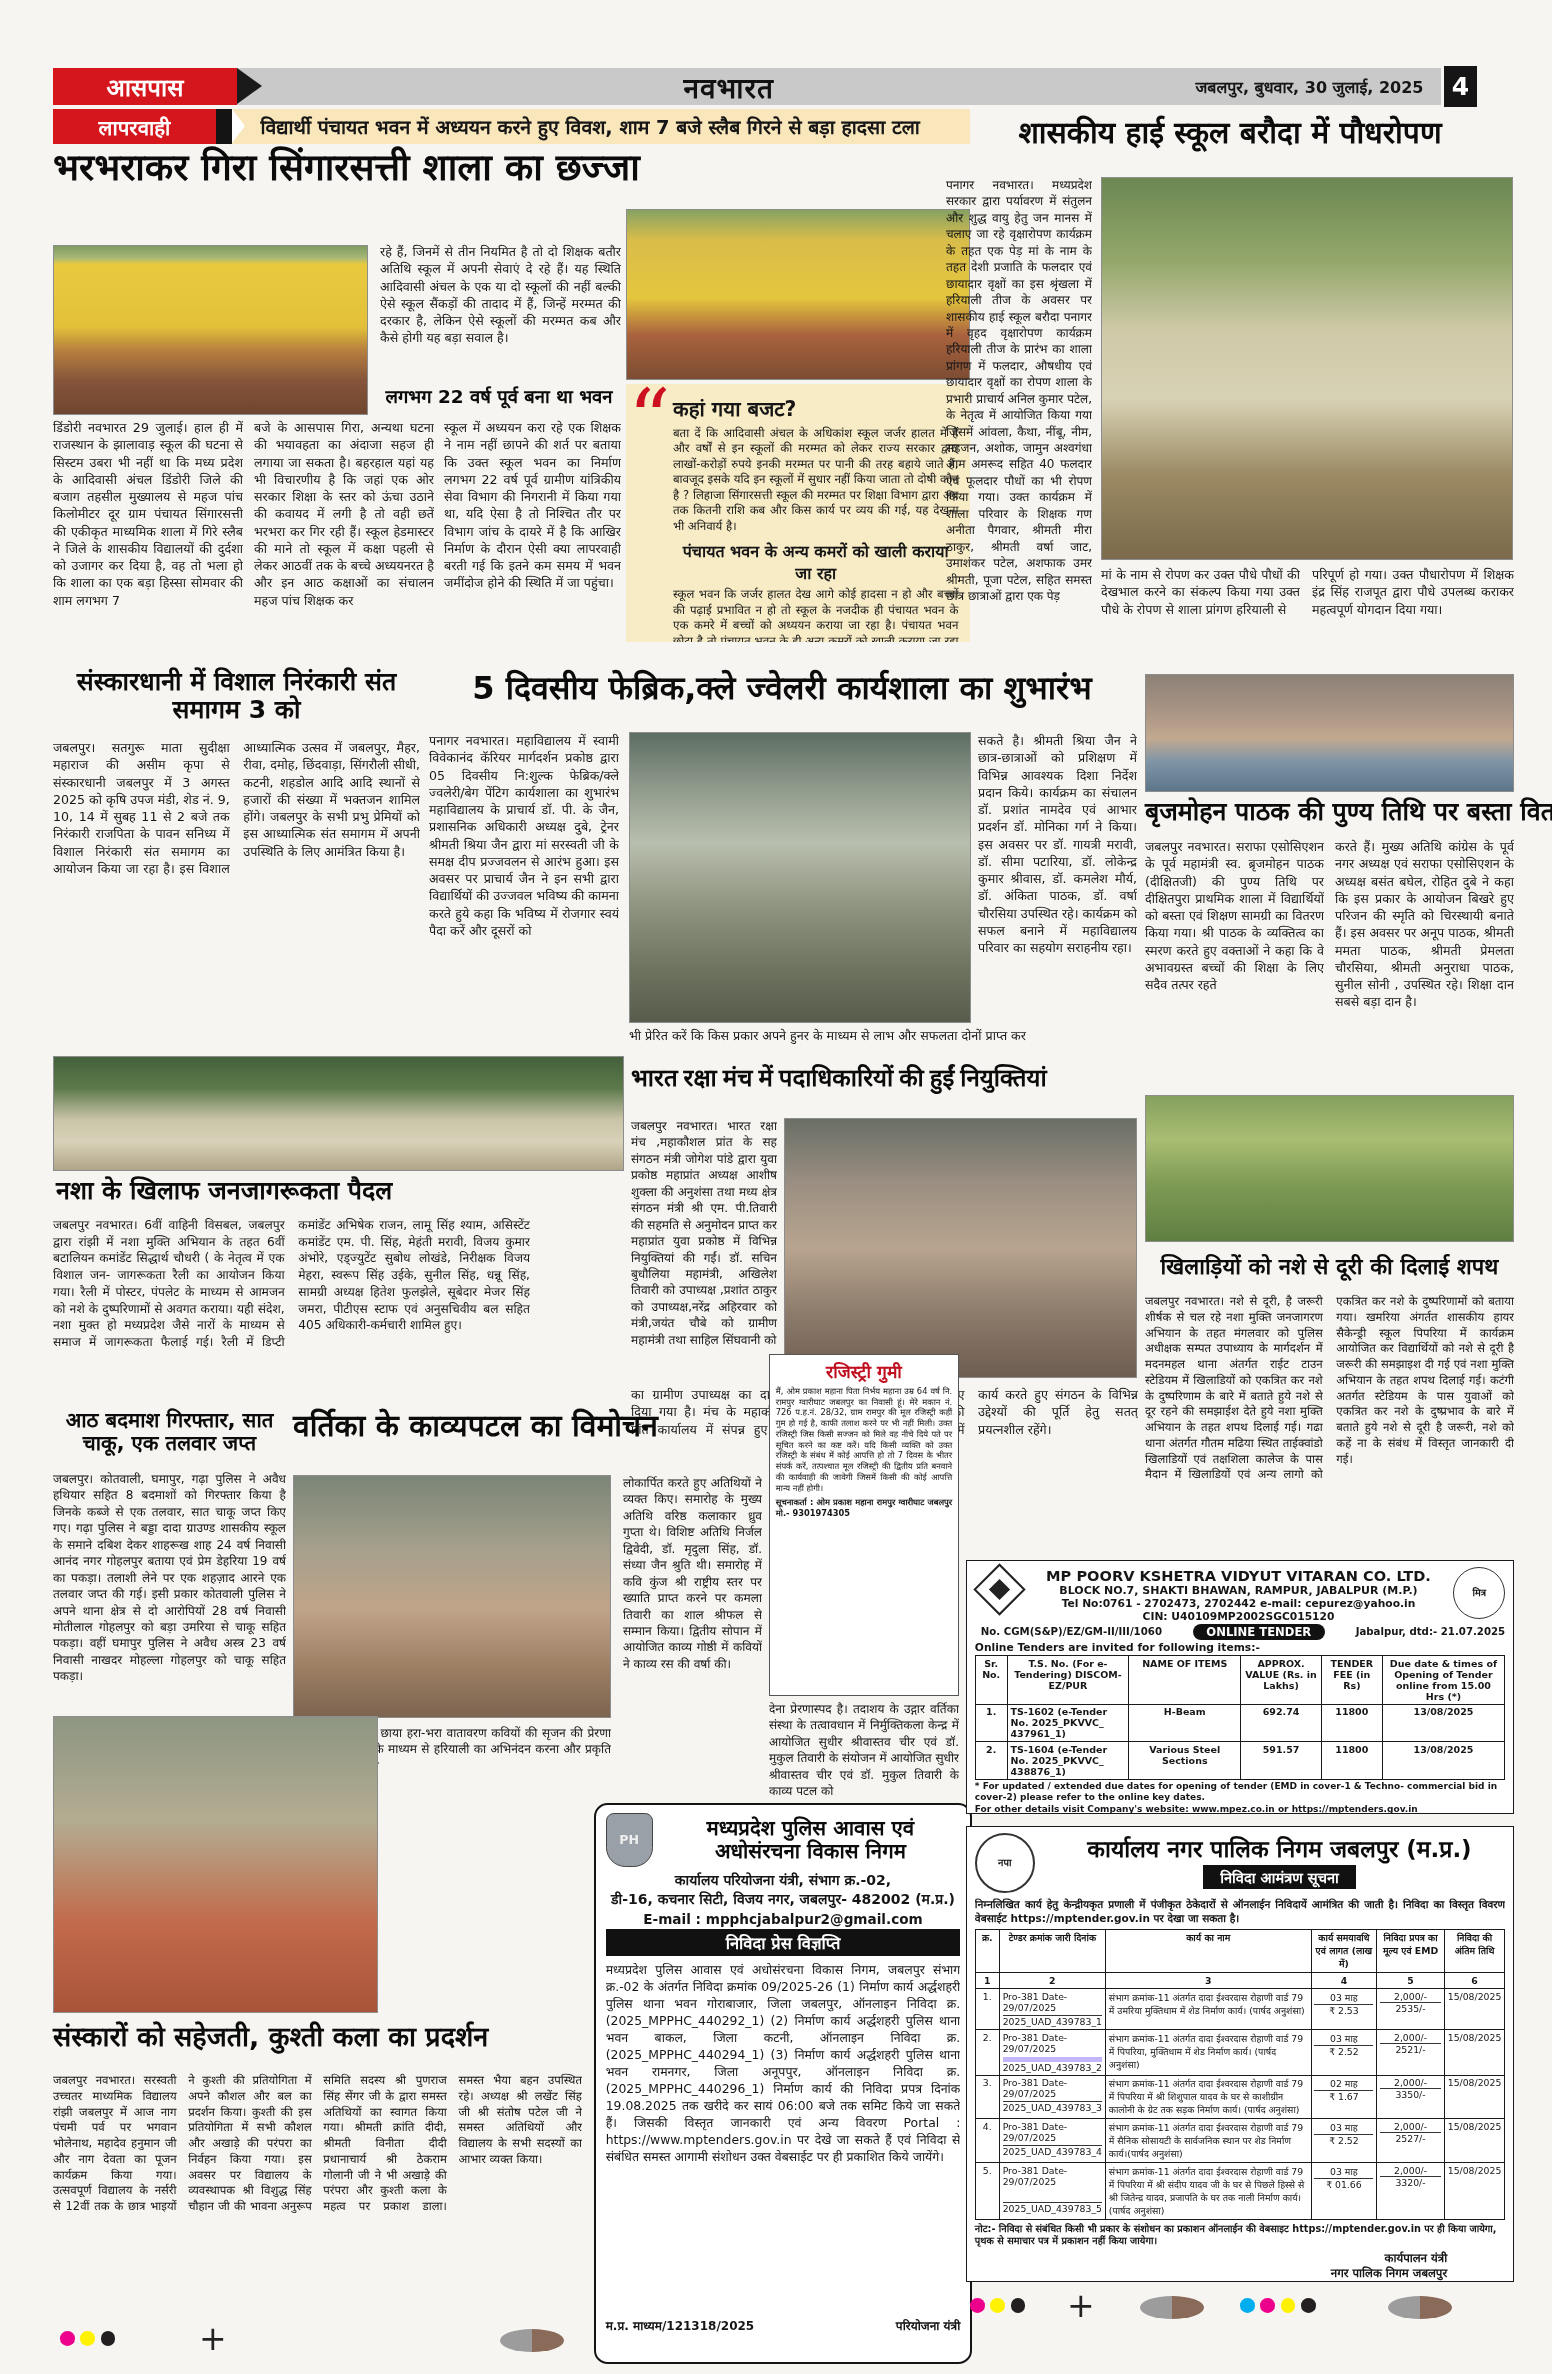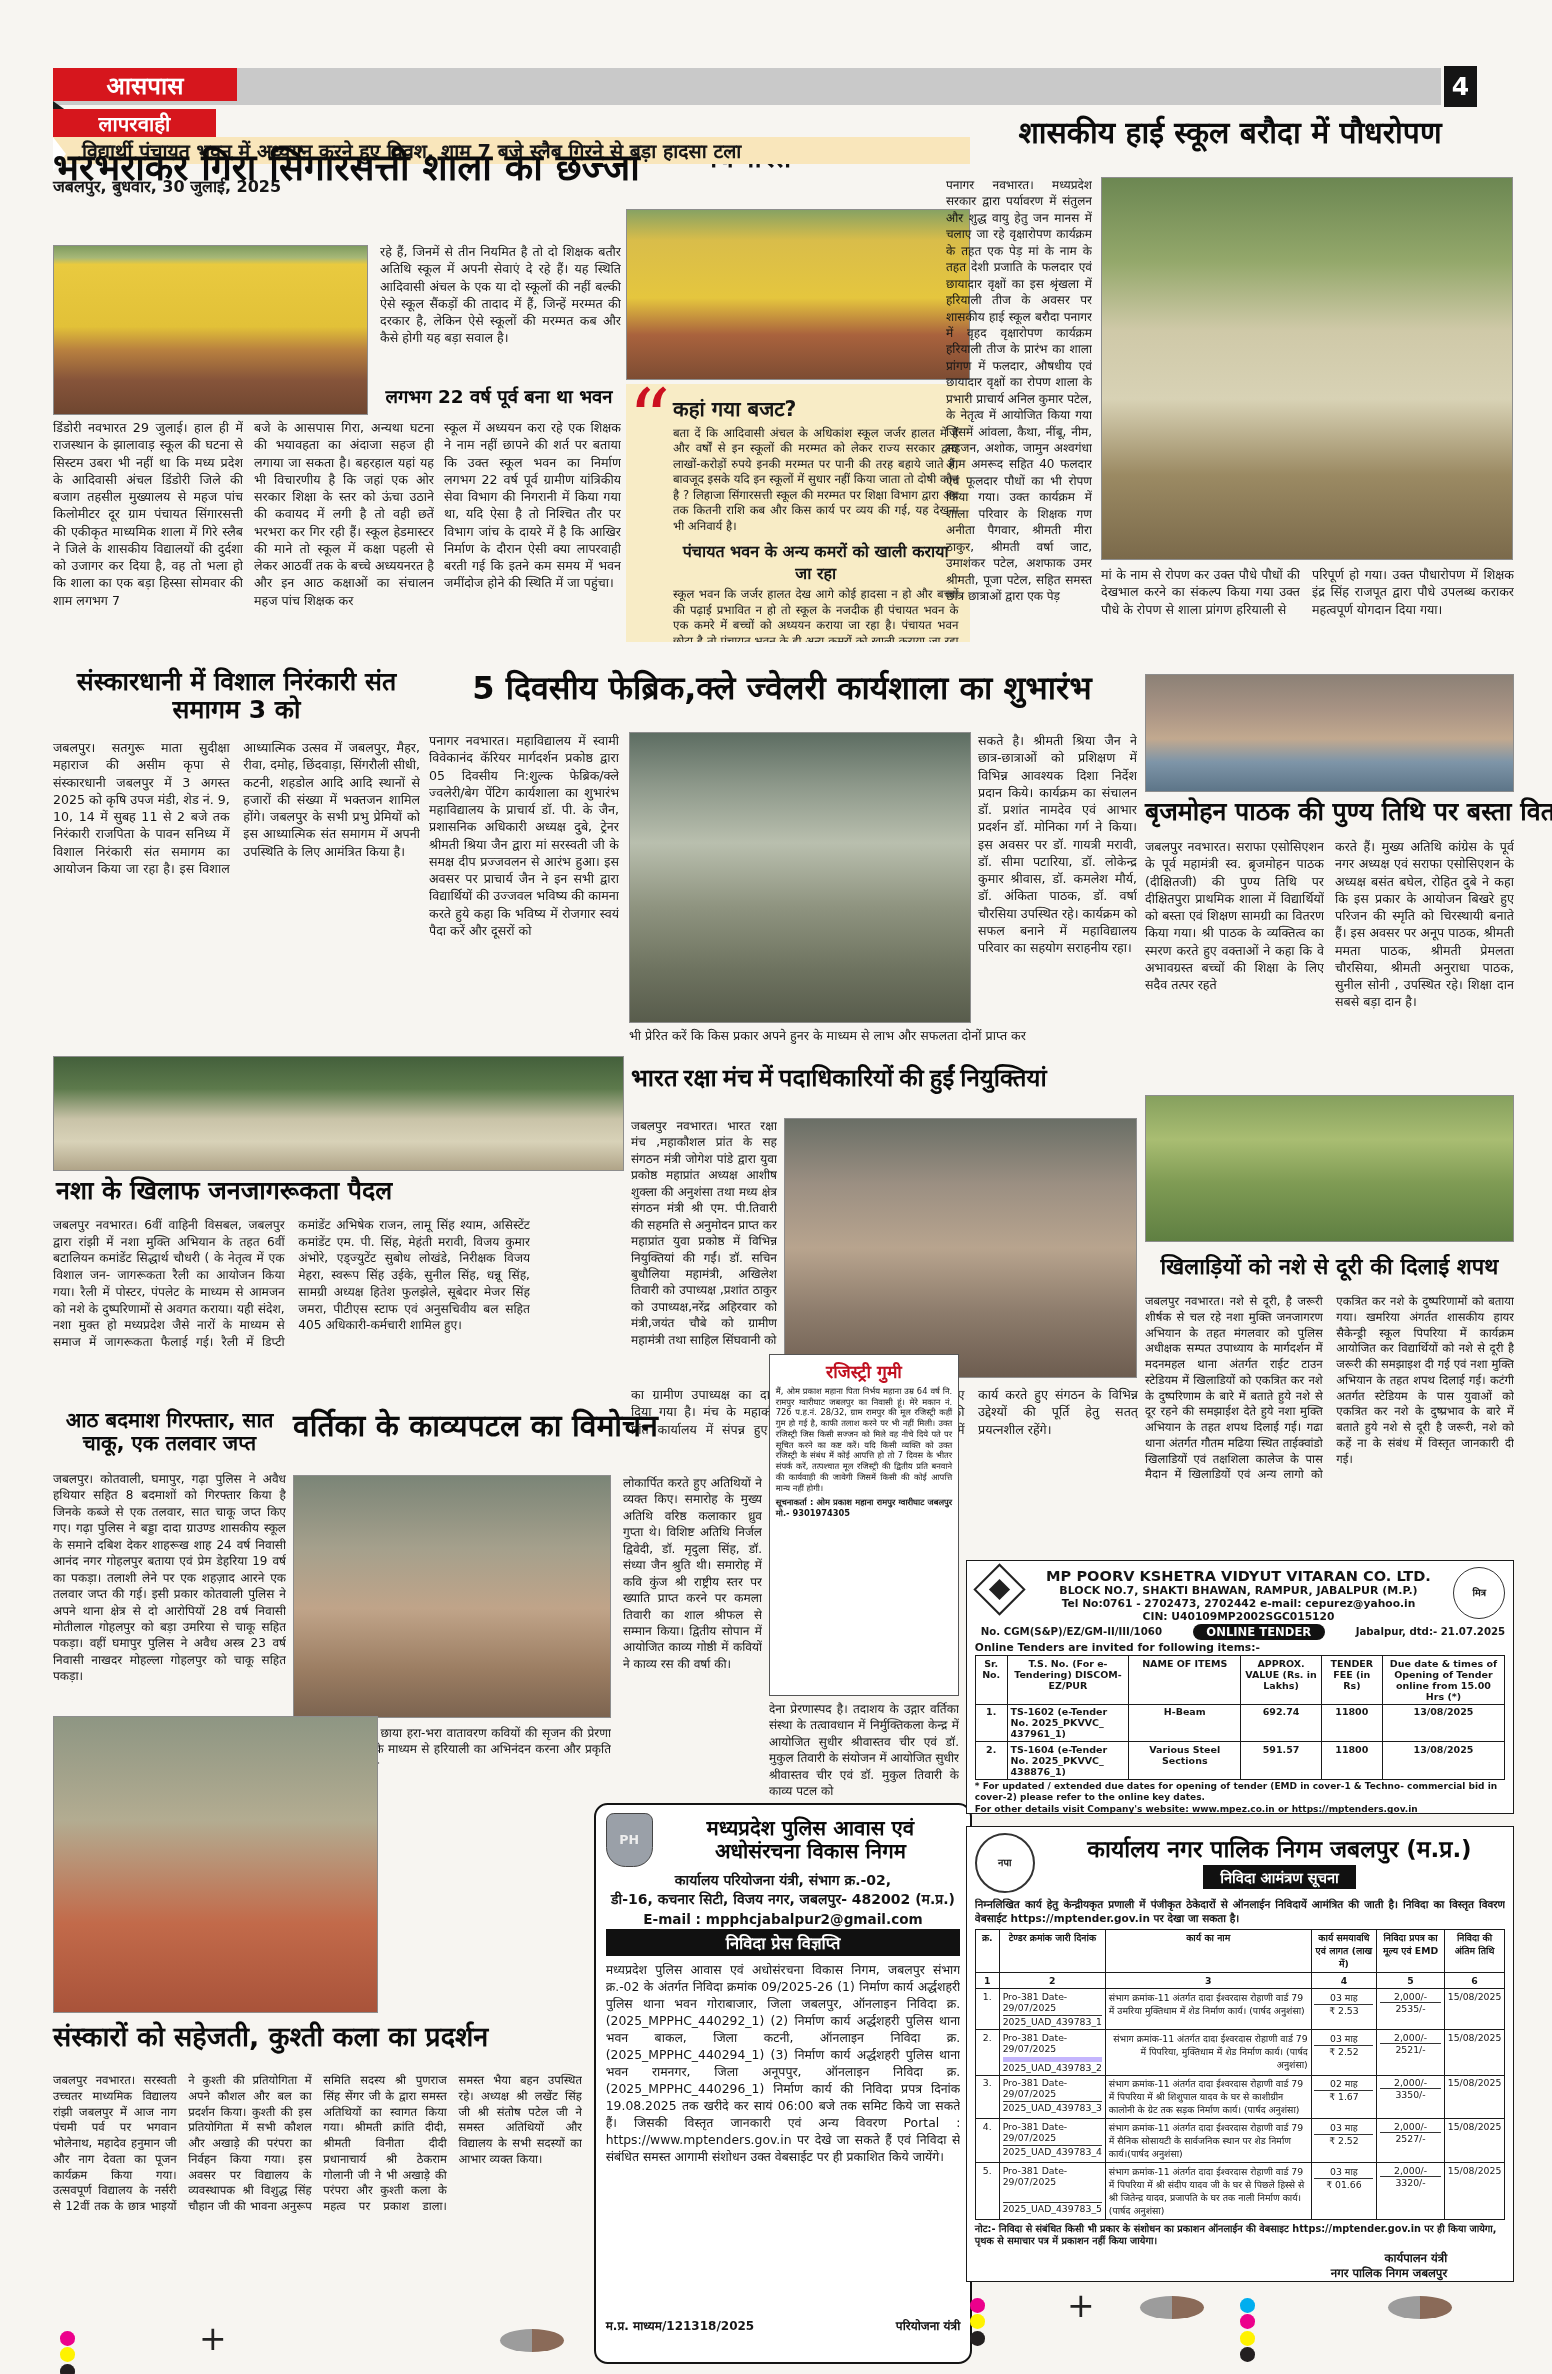--- a/index.html
+++ b/index.html
@@ -2,21 +2,21 @@
 <html><head>
 <meta charset="utf-8">
 <style>
   html,body{margin:0;padding:0;}
   body{
     width:1553px;height:2375px;position:relative;
     background:#f7f5f1;
     font-family:"DejaVu Sans","Liberation Sans",sans-serif;
     color:#161616;
   }
-  .abs{position:absolute;flex-direction:column;}
+  .abs{position:absolute;}
   .bt{font-size:12.6px;line-height:1.37;text-align:justify;overflow:hidden;}
   .cols2{column-count:2;column-gap:13.6px;}
   .cols3{column-count:3;column-gap:13.6px;}
   .cols4{column-count:4;column-gap:11.6px;}
   .hl{font-weight:bold;color:#0b0b0b;line-height:1.12;}
   .center{text-align:center;}
   
   .topbar{background:#c9c9c9;display:flex;align-items:stretch;height:37px;}
   .section-tab{background:#d6161d;color:#fff;font-weight:bold;font-size:24px;
     display:flex;align-items:center;justify-content:center;width:184px;}
@@ -305,21 +305,21 @@
             <div style="border-top:1px solid #333;">2535/-</div>
           </td>
       <td>15/08/2025</td>
     </tr>
     <tr>
       <td>2.</td>
       <td style="text-align:left;">
             <div>Pro-381 Date- 29/07/2025</div>
             <div style="border-top:5px solid #c4b5fd;margin-top:3px;">2025_UAD_439783_2</div>
           </td>
-      <td style="text-align:right;">संभाग क्रमांक-11 अंतर्गत दादा ईश्वरदास रोहाणी वार्ड 79 में पिपरिया, मुक्तिधाम में शेड निर्माण कार्य। (पार्षद अनुशंसा)</td>
+      <td style="text-align:left;">संभाग क्रमांक-11 अंतर्गत दादा ईश्वरदास रोहाणी वार्ड 79 में पिपरिया, मुक्तिधाम में शेड निर्माण कार्य। (पार्षद अनुशंसा)</td>
       <td>
             <div>03 माह</div>
             <div style="border-top:1px solid #333;">₹ 2.52</div>
           </td>
       <td>
             <div>2,000/-</div>
             <div style="border-top:1px solid #333;">2521/-</div>
           </td>
       <td>15/08/2025</td>
     </tr>

